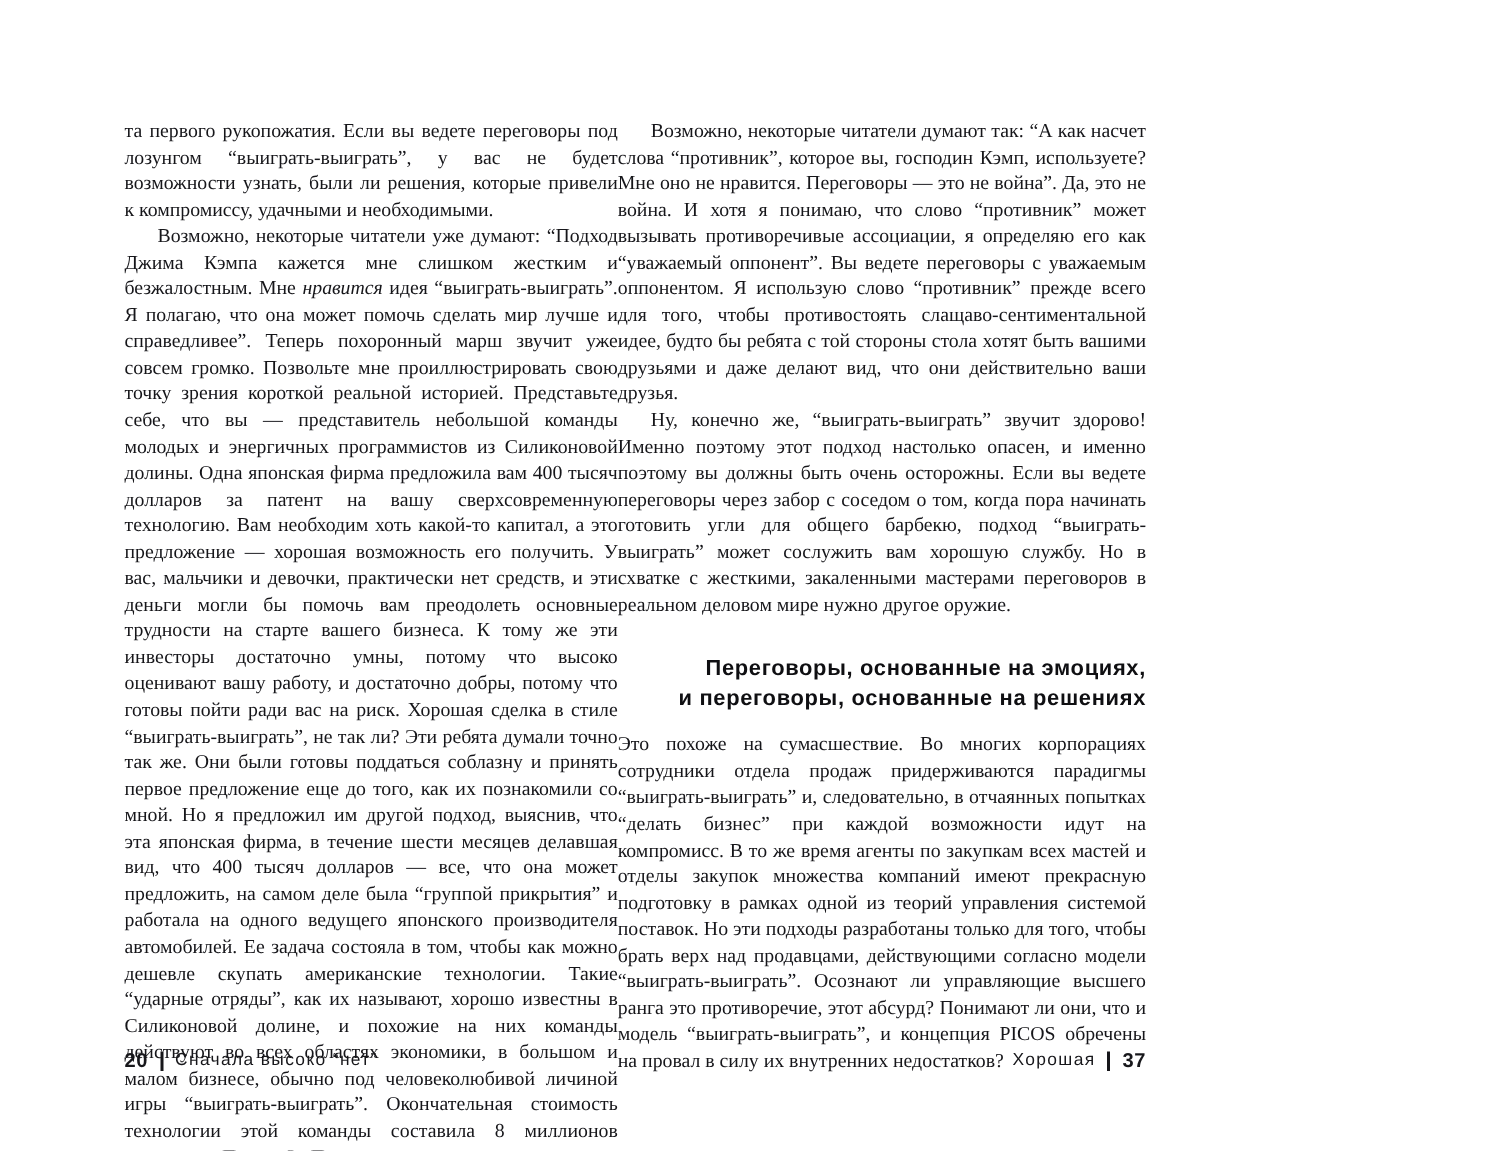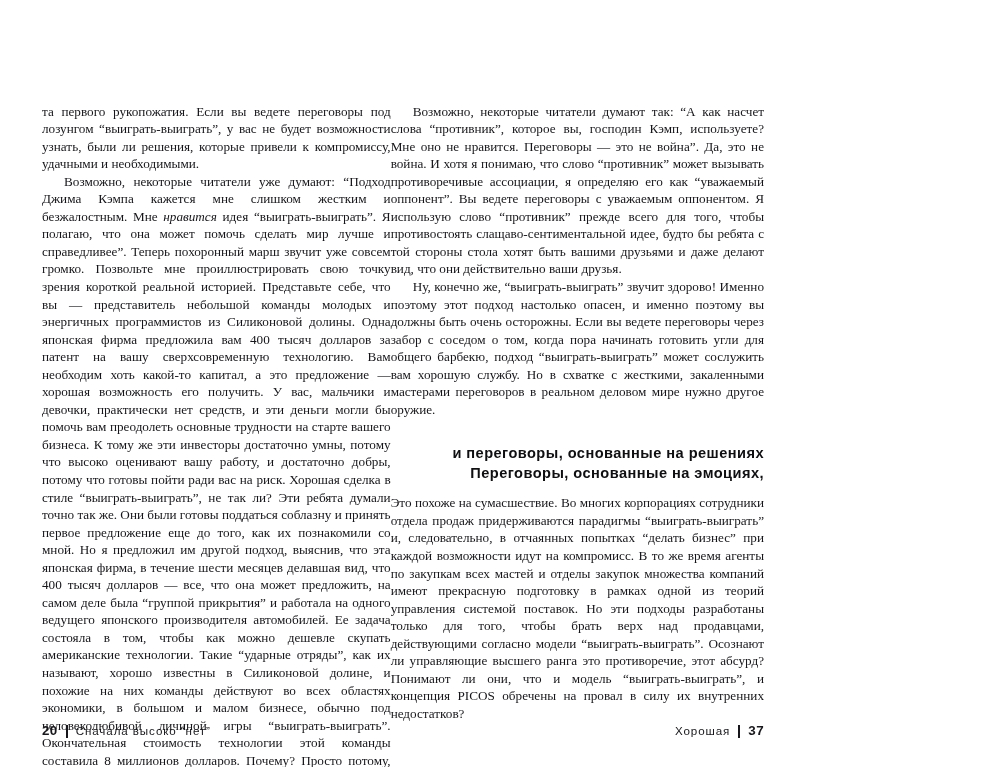--- a/index.html
+++ b/index.html
@@ -15,22 +15,21 @@
     color: #1b1b1b;
   }
 
   .spread {
     position: relative;
     width: 824px;
     height: 767px;
     display: flex;
     justify-content: space-between;
     box-sizing: border-box;
-    padding: 78px 60px 0 42px;
-    align-items: center;
+    padding: 78px 60px 0 83px;
   }
 
   .page {
     position: relative;
     width: 366px;
     height: 640px;
     box-sizing: border-box;
   }
   .page-right { width: 392px; }
 
@@ -118,22 +117,22 @@
     </div>
   </div>
 
   <div class="page page-right">
     <div class="body-text">
       <p>Возможно, некоторые читатели думают так: “А как насчет слова “противник”, которое вы, господин Кэмп, используете? Мне оно не нравится. Переговоры — это не война”. Да, это не война. И хотя я понимаю, что слово “противник” может вызывать противоречивые ассоциации, я определяю его как “уважаемый оппонент”. Вы ведете переговоры с уважаемым оппонентом. Я использую слово “противник” прежде всего для того, чтобы противостоять слащаво-сентиментальной идее, будто бы ребята с той стороны стола хотят быть вашими друзьями и даже делают вид, что они действительно ваши друзья.</p>
       <p>Ну, конечно же, “выиграть-выиграть” звучит здорово! Именно поэтому этот подход настолько опасен, и именно поэтому вы должны быть очень осторожны. Если вы ведете переговоры через забор с соседом о том, когда пора начинать готовить угли для общего барбекю, подход “выиграть-выиграть” может сослужить вам хорошую службу. Но в схватке с жесткими, закаленными мастерами переговоров в реальном деловом мире нужно другое оружие.</p>
     </div>
 
     <h2 class="section-heading">
+      <span class="hline">Переговоры, основанные на эмоциях,</span>
       <span class="hline">и переговоры, основанные на решениях</span>
-      <span class="hline">Переговоры, основанные на эмоциях,</span>
     </h2>
 
     <div class="body-text">
       <p class="no-indent">Это похоже на сумасшествие. Во многих корпорациях сотрудники отдела продаж придерживаются парадигмы “выиграть-выиграть” и, следовательно, в отчаянных попытках “делать бизнес” при каждой возможности идут на компромисс. В то же время агенты по закупкам всех мастей и отделы закупок множества компаний имеют прекрасную подготовку в рамках одной из теорий управления системой поставок. Но эти подходы разработаны только для того, чтобы брать верх над продавцами, действующими согласно модели “выиграть-выиграть”. Осознают ли управляющие высшего ранга это противоречие, этот абсурд? Понимают ли они, что и модель “выиграть-выиграть”, и концепция PICOS обречены на провал в силу их внутренних недостатков?</p>
     </div>
 
     <div class="footer footer-right">
       <span class="running-head">Хорошая</span>
       <span class="folio-rule"></span>
       <span class="folio">37</span>

